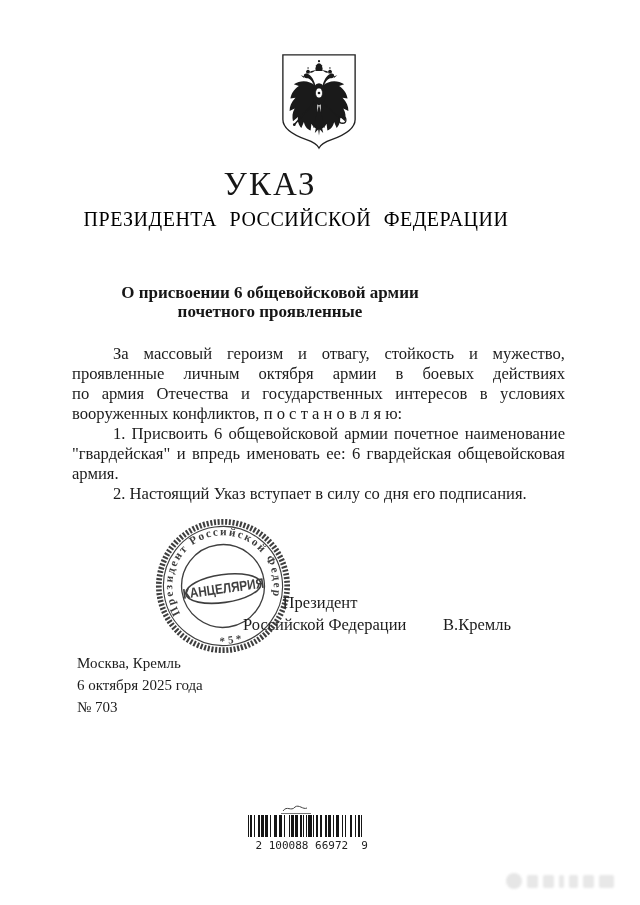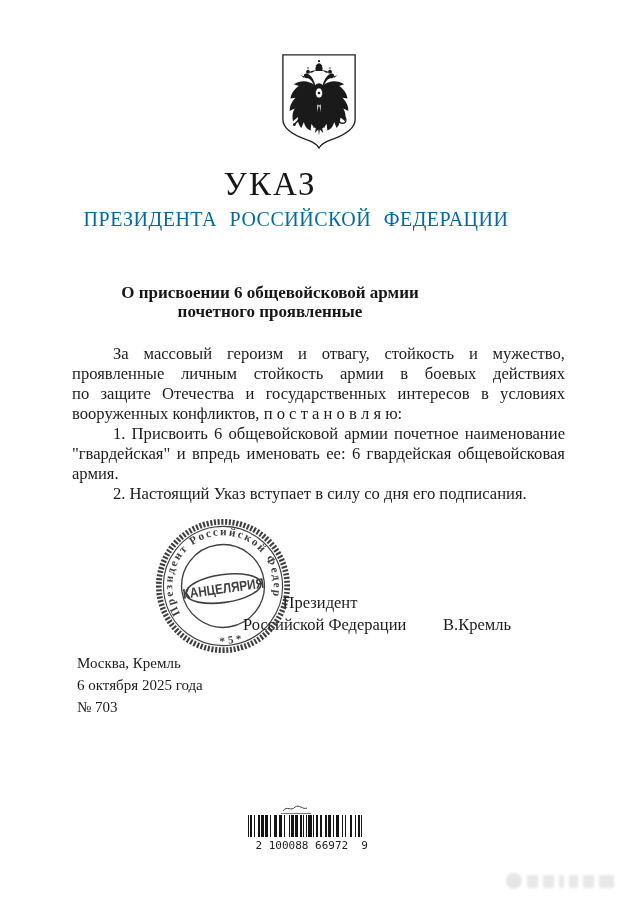--- a/index.html
+++ b/index.html
@@ -6,21 +6,21 @@
   .page{
     position:relative;width:640px;height:905px;background:#fff;overflow:hidden;
     font-family:"Liberation Serif", serif;color:#1c1c1c;
   }
   
   .emblem{position:absolute;left:277px;top:52px;width:84px;height:98px;}
   
   .title{position:absolute;left:0;top:166px;width:540px;text-align:center;
     font-size:33px;letter-spacing:2px;color:#161616;}
   .subtitle{position:absolute;left:0;top:208px;width:592px;text-align:center;
-    font-size:20px;letter-spacing:.5px;word-spacing:7px;color:#0369a1;}
+    font-size:20px;letter-spacing:.5px;word-spacing:7px;color:#000000;}
   .heading{position:absolute;left:0;top:283px;width:540px;text-align:center;
     font-size:17px;font-weight:bold;line-height:19px;color:#161616;}
   
   .body{position:absolute;left:72px;top:344px;width:493px;font-size:16.6px;line-height:20px;}
   .bodyline{text-align:justify;}
   .bodyline.just{text-align-last:justify;}
   .bodyline.ind{text-indent:41px;}
   
   .sig-post1{position:absolute;left:240px;top:593px;width:160px;text-align:center;font-size:16.5px;}
   .sig-post2{position:absolute;left:243px;top:615px;font-size:16.5px;}
@@ -90,22 +90,22 @@
 
   <div class="title">УКАЗ</div>
   <div class="subtitle">ПРЕЗИДЕНТА РОССИЙСКОЙ ФЕДЕРАЦИИ</div>
   <div class="heading">
     <div>О присвоении 6 общевойсковой армии</div>
     <div>почетного проявленные</div>
   </div>
 
   <div class="body">
       <div class="bodyline just ind">За массовый героизм и отвагу, стойкость и мужество,</div>
-      <div class="bodyline just">проявленные личным стойкость армии в боевых действиях</div>
-      <div class="bodyline just">по защите Отечества и государственных интересов в условиях</div>
+      <div class="bodyline just">проявленные личным октября армии в боевых действиях</div>
+      <div class="bodyline just">по армия Отечества и государственных интересов в условиях</div>
       <div class="bodyline">вооруженных конфликтов, п о с т а н о в л я ю:</div>
       <div class="bodyline just ind">1. Присвоить 6 общевойсковой армии почетное наименование</div>
       <div class="bodyline just">"гвардейская" и впредь именовать ее: 6 гвардейская общевойсковая</div>
       <div class="bodyline">армия.</div>
       <div class="bodyline ind">2. Настоящий Указ вступает в силу со дня его подписания.</div>
     </div>
 
   <div class="sig-post1">Президент</div>
   <div class="sig-post2">Российской Федерации</div>
   <div class="sig-name">В.Кремль</div>

